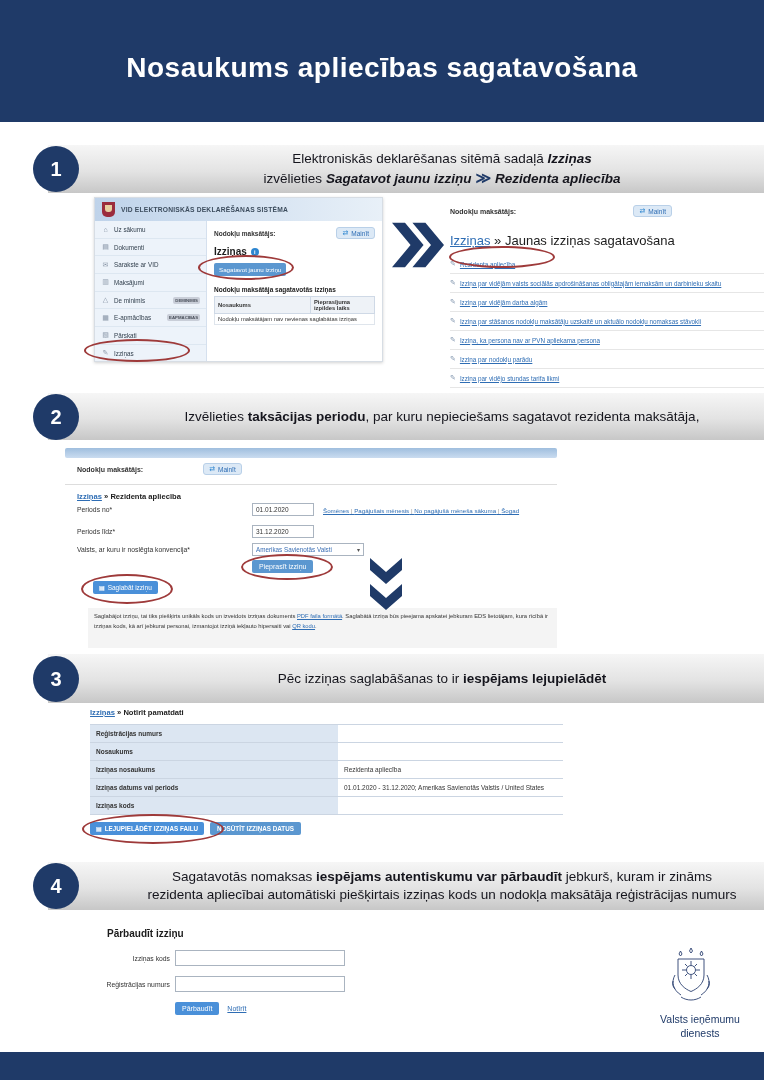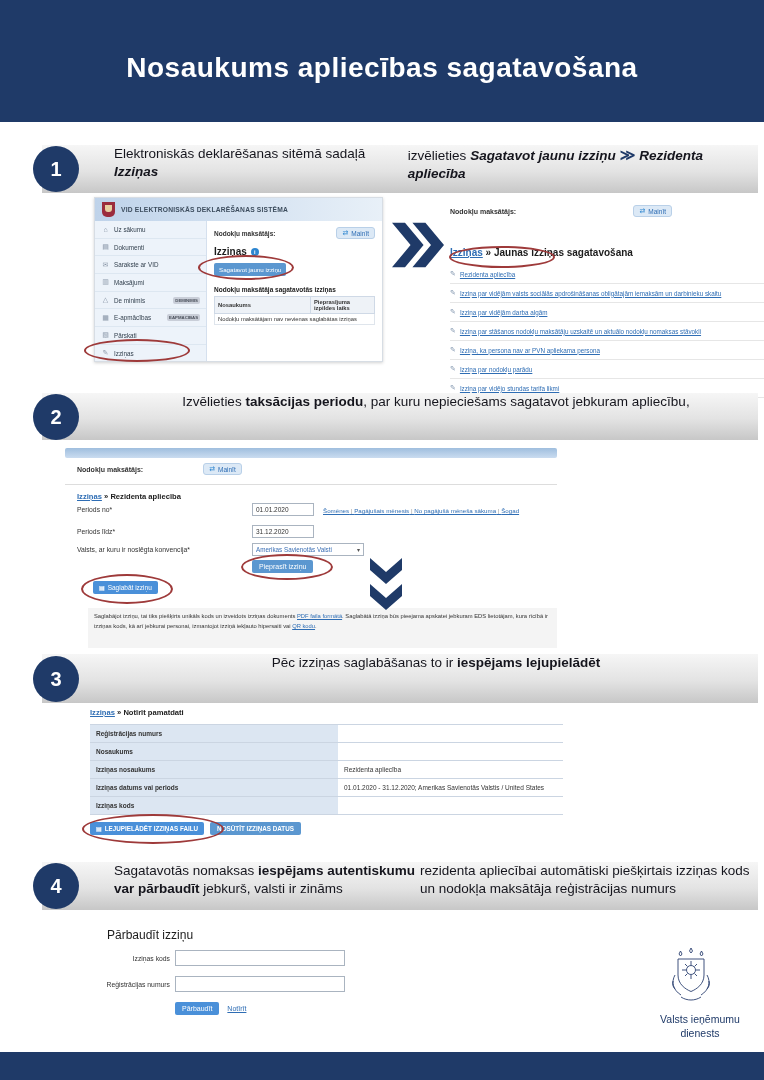--- a/index.html
+++ b/index.html
@@ -6,23 +6,23 @@
   html,body { width:764px; height:1080px; }
   body { position:relative; background:#fff; font-family:"Liberation Sans",sans-serif; overflow:hidden; }
   .abs { position:absolute; }
 
   
   .hero { left:0; top:0; width:764px; height:122px; background:#1f3a68; }
   .hero h1 { color:#fff; text-align:center; font-size:28px; font-weight:bold; padding-top:52px; letter-spacing:.5px; }
   .footer-bar { left:0; top:1052px; width:764px; height:28px; background:#1f3a68; }
 
   
-  .band { left:42px; width:716px; background:linear-gradient(180deg,#f6f6f6 0%,#e3e3e3 55%,#c7c7c7 100%);
-          display:flex; justify-content:center; padding-left:72px;
-          font-size:13.5px; color:#15151d; line-height:1.3; }
+  .band { left:48px; width:716px; background:linear-gradient(180deg,#f6f6f6 0%,#e3e3e3 55%,#c7c7c7 100%);
+          display:flex; flex-direction:column; justify-content:center; padding-left:72px;
+          font-size:13.5px; color:#15151d; line-height:1.3;align-items:center; }
   .band b { font-weight:bold; }
   .band .bi { font-weight:bold; font-style:italic; }
   .band .chev { color:#1f3a68; font-weight:bold; font-size:15px; padding:0 4px; }
   .step-circle { width:46px; height:46px; border-radius:50%; background:#1f3a68; color:#fff;
                  display:flex; align-items:center; justify-content:center; font-size:20px; font-weight:bold; z-index:3; }
 
   
   .mini-label { font-size:7px; font-weight:bold; color:#333; }
   .link { color:#2e6db4; text-decoration:underline; cursor:pointer; }
   .btn-blue  { background:#5b97d0; color:#fff; border-radius:2px; font-size:6.5px; padding:3px 7px; display:inline-block; cursor:pointer; }
@@ -55,21 +55,21 @@
               display:inline-flex; align-items:center; justify-content:center; }
   .s1-newbtn { margin-top:6px; font-size:6.2px; padding:3px 5px; }
   .s1-h3 { font-size:6.5px; font-weight:bold; color:#222; margin-top:10px; }
   .s1-table { width:100%; border-collapse:collapse; margin-top:3px; }
   .s1-table th { background:#eef2f7; border:1px solid #cfd9e6; font-size:5.8px; color:#333; text-align:left; padding:2px 3px; }
   .s1-table td { border:1px solid #dfe5ec; font-size:5.8px; color:#333; padding:2px 3px; }
 
   
   .panel1 { left:450px; top:205px; width:314px; }
   .p1-row { display:flex; justify-content:space-between; align-items:center; width:222px; }
-  .p1-crumb { margin-top:30px; font-size:10px; font-weight:bold; color:#1c1c1c; }
+  .p1-crumb { margin-top:16px; font-size:13px; font-weight:normal; color:#1c1c1c; }
   .p1-list { margin-top:7px; }
   .p1-item { height:19px; display:flex; align-items:center; gap:4px; border-bottom:1px solid #e6e6e6; cursor:pointer; }
   .p1-item .micon { color:#7f94ad; font-size:7px; }
   .p1-item a { font-size:6.3px; white-space:nowrap; }
 
   
   .chev-right { left:392px; top:221px; }
   .chev-down  { left:370px; top:556px; }
 
   
@@ -90,21 +90,21 @@
 
   
   .s3-crumb { left:90px; top:708px; font-size:7.6px; font-weight:bold; color:#1c1c1c; }
   .s3-table { left:90px; top:724px; width:473px; border-collapse:collapse; }
   .s3-table td { height:18px; font-size:6.5px; color:#333; border-bottom:1px solid #cbd5e2; padding:0 6px; }
   .s3-table td.k { width:248px; background:#dce6f2; font-weight:bold; }
   .s3-table tr:first-child td { border-top:1px solid #cbd5e2; }
   .s3-btns { left:90px; top:822px; display:flex; gap:6px; }
 
   
-  .s4-h { left:107px; top:928px; font-size:12px; font-weight:normal; color:#1c1c1c; }
+  .s4-h { left:107px; top:928px; font-size:10px; font-weight:bold; color:#1c1c1c; }
   .s4-lbl { position:absolute; width:100px; text-align:right; font-size:6.8px; color:#333; }
   .s4-input { position:absolute; left:175px; width:170px; height:16px; }
   .s4-btns { left:175px; top:1002px; display:flex; align-items:center; gap:8px; }
   .s4-btns .verify { font-size:7px; font-weight:normal; padding:3px 7px; }
   .s4-btns .clear { font-size:7px; }
 
   
   .org-logo { left:668px; top:948px; }
   .org-name { left:630px; top:1012px; width:140px; text-align:center; color:#1f3a68; font-size:10.5px; line-height:1.35; }
 </style>
@@ -240,21 +240,21 @@
       </div>
     <div class="p1-item">
         <span class="micon">✎</span>
         <a class="link">Izziņa par vidējo stundas tarifa likmi</a>
       </div>
   </div>
 </div>
 <div class="red-ellipse" style="left:449px; top:246px; width:106px; height:22px;"></div>
 
 <div class="abs band" style="top:393px; height:47px;">
-  <div><span>Izvēlieties </span><b>taksācijas periodu</b><span>, par kuru nepieciešams sagatavot jebkuram apliecību,</span></div>
+  <div><span>Izvēlieties </span><b>taksācijas periodu</b><span>, par kuru nepieciešams sagatavot rezidenta maksātāja,</span></div>
 </div>
 <div class="abs step-circle" style="left:33px; top:394px;">2</div>
 
 <div class="abs shot2">
   <div class="s2-bluebar"></div>
   <div class="s2-taxrow">
     <span class="mini-label">Nodokļu maksātājs:</span>
     <span class="btn-change">
         <span class="swap">⇄</span>
         <span>Mainīt</span>
@@ -338,21 +338,21 @@
 <div class="abs s3-btns">
   <span class="btn-blue2">
       <span class="doc-glyph">▤</span>
       <span>LEJUPIELĀDĒT IZZIŅAS FAILU</span>
     </span>
   <span class="btn-blue" style="font-size:6.3px; font-weight:bold;">NOSŪTĪT IZZIŅAS DATUS</span>
 </div>
 <div class="red-ellipse" style="left:82px; top:814px; width:142px; height:30px;"></div>
 
 <div class="abs band" style="top:862px; height:48px;">
-  <div><span>Sagatavotās nomaksas </span><b>iespējams autentiskumu var pārbaudīt</b><span> jebkurš, valsti ir zināms</span></div>
+  <div><span>Sagatavotās nomaksas </span><b>iespējams autentiskumu var pārbaudīt</b><span> jebkurš, kuram ir zināms</span></div>
   <div><span>rezidenta apliecībai automātiski piešķirtais izziņas kods un nodokļa maksātāja reģistrācijas numurs</span></div>
 </div>
 <div class="abs step-circle" style="left:33px; top:863px;">4</div>
 
 <div class="abs s4-h">Pārbaudīt izziņu</div>
 <div class="s4-lbl" style="left:70px; top:955px;">Izziņas kods</div>
 <input class="mini-input s4-input" style="top: 950px;" readonly="">
 <div class="s4-lbl" style="left:70px; top:981px;">Reģistrācijas numurs</div>
 <input class="mini-input s4-input" style="top: 976px;" readonly="">
 <div class="abs s4-btns">

